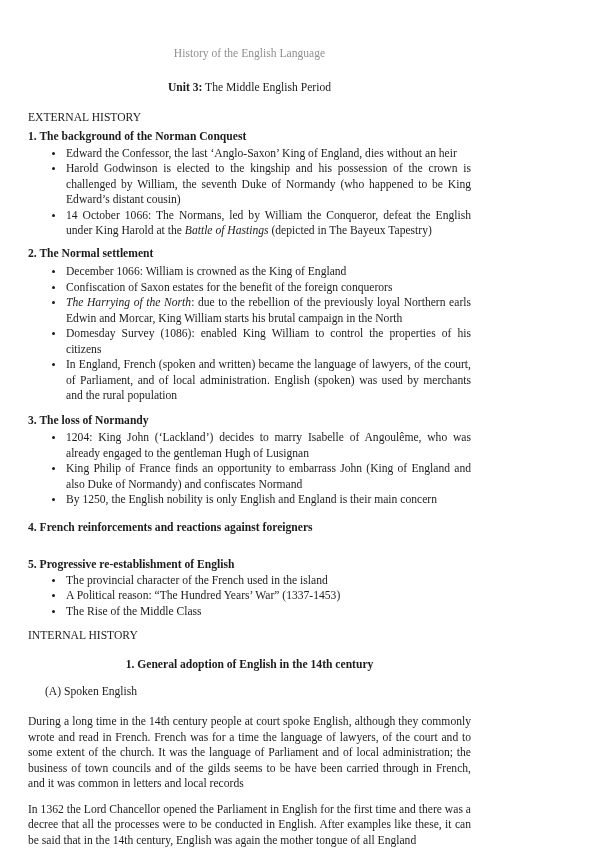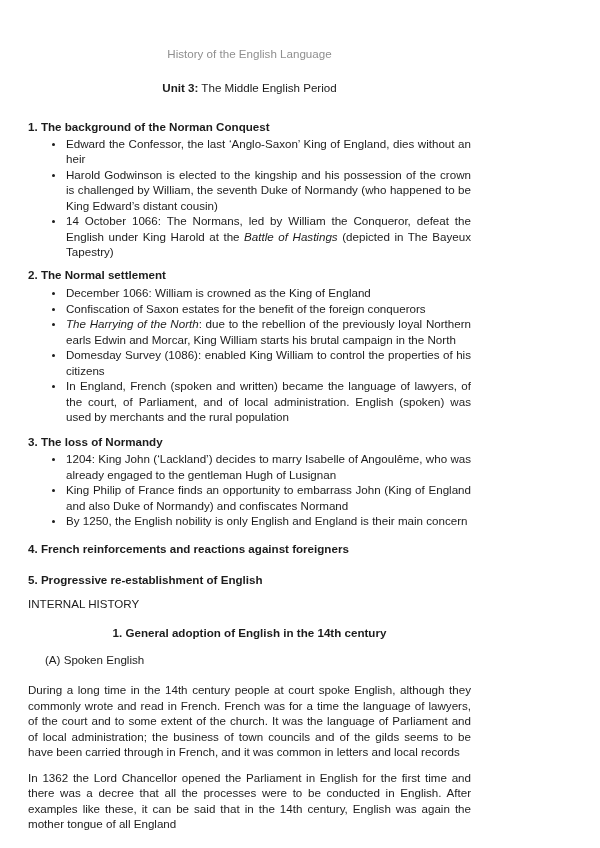--- a/index.html
+++ b/index.html
@@ -1,21 +1,21 @@
 <!DOCTYPE html>
 <html><head>
 <meta charset="utf-8">
 <style>
   html,body { margin:0; padding:0; background:#ffffff; }
   .page {
     position:relative;
     width:499px; height:848px;
     box-sizing:border-box;
     padding:46px 28px 0 28px;
-    font-family:Liberation Sans, sans-serif;
+    font-family:Liberation Serif, serif;
     font-size:11.6px;
     line-height:15.5px;
     color:#1c1c1c;
     overflow:hidden;
   }
   .center { text-align:center; }
   .gray   { color:#8f8f8f; }
   .bold   { font-weight:bold; }
   .it     { font-style:italic; }
   .just   { text-align:justify; }
@@ -34,22 +34,23 @@
 </style>
 </head>
 <body>
 
 <div class="page">
 
   <p class="center gray">History of the English Language</p>
 
   <p class="center" style="margin-top:18.5px;"><span class="bold">Unit 3:</span><span> The Middle English Period</span></p>
 
+  <p style="margin-top:14.5px;">EXTERNAL HISTORY</p>
 
-  <p class="bold" style="margin-top:23px;">1. The background of the Norman Conquest</p>
+  <p class="bold" style="margin-top:3px;">1. The background of the Norman Conquest</p>
   <ul class="blist" style="margin-top:1.5px;">
     <li>Edward the Confessor, the last ‘Anglo-Saxon’ King of England, dies without an heir</li>
     <li>Harold Godwinson is elected to the kingship and his possession of the crown is challenged by William, the seventh Duke of Normandy (who happened to be King Edward’s distant cousin)</li>
     <li><span>14 October 1066: The Normans, led by William the Conqueror, defeat the English under King Harold at the </span><span class="it">Battle of Hastings</span><span> (depicted in The Bayeux Tapestry)</span></li>
   </ul>
 
   <p class="bold" style="margin-top:7.5px;">2. The Normal settlement</p>
   <ul class="blist" style="margin-top:2.5px;">
     <li>December 1066: William is crowned as the King of England</li>
     <li>Confiscation of Saxon estates for the benefit of the foreign conquerors</li>
@@ -60,21 +61,26 @@
 
   <p class="bold" style="margin-top:9.5px;">3. The loss of Normandy</p>
   <ul class="blist" style="margin-top:1.5px;">
     <li>1204: King John (‘Lackland’) decides to marry Isabelle of Angoulême, who was already engaged to the gentleman Hugh of Lusignan</li>
     <li>King Philip of France finds an opportunity to embarrass John (King of England and also Duke of Normandy) and confiscates Normand</li>
     <li>By 1250, the English nobility is only English and England is their main concern</li>
   </ul>
 
   <p class="bold" style="margin-top:12.5px;">4. French reinforcements and reactions against foreigners</p>
 
-  <p class="bold" style="margin-top:15px;">5. Progressive re-establishment of English</p>
+  <p class="bold" style="margin-top:21px;">5. Progressive re-establishment of English</p>
+  <ul class="blist" style="margin-top:0.5px;">
+    <li>The provincial character of the French used in the island</li>
+    <li>A Political reason: “The Hundred Years’ War” (1337-1453)</li>
+    <li>The Rise of the Middle Class</li>
+  </ul>
 
   <p style="margin-top:8.5px;">INTERNAL HISTORY</p>
 
   <p class="bold" style="margin-top:13.5px;text-align:center;">1. General adoption of English in the 14th century</p>
 
   <p class="indent-a" style="margin-top:12px;">(A) Spoken English</p>
 
   <p class="just" style="margin-top:14.5px;">During a long time in the 14th century people at court spoke English, although they commonly wrote and read in French. French was for a time the language of lawyers, of the court and to some extent of the church. It was the language of Parliament and of local administration; the business of town councils and of the gilds seems to be have been carried through in French, and it was common in letters and local records</p>
 
   <p class="just" style="margin-top:10px;">In 1362 the Lord Chancellor opened the Parliament in English for the first time and there was a decree that all the processes were to be conducted in English. After examples like these, it can be said that in the 14th century, English was again the mother tongue of all England</p>

